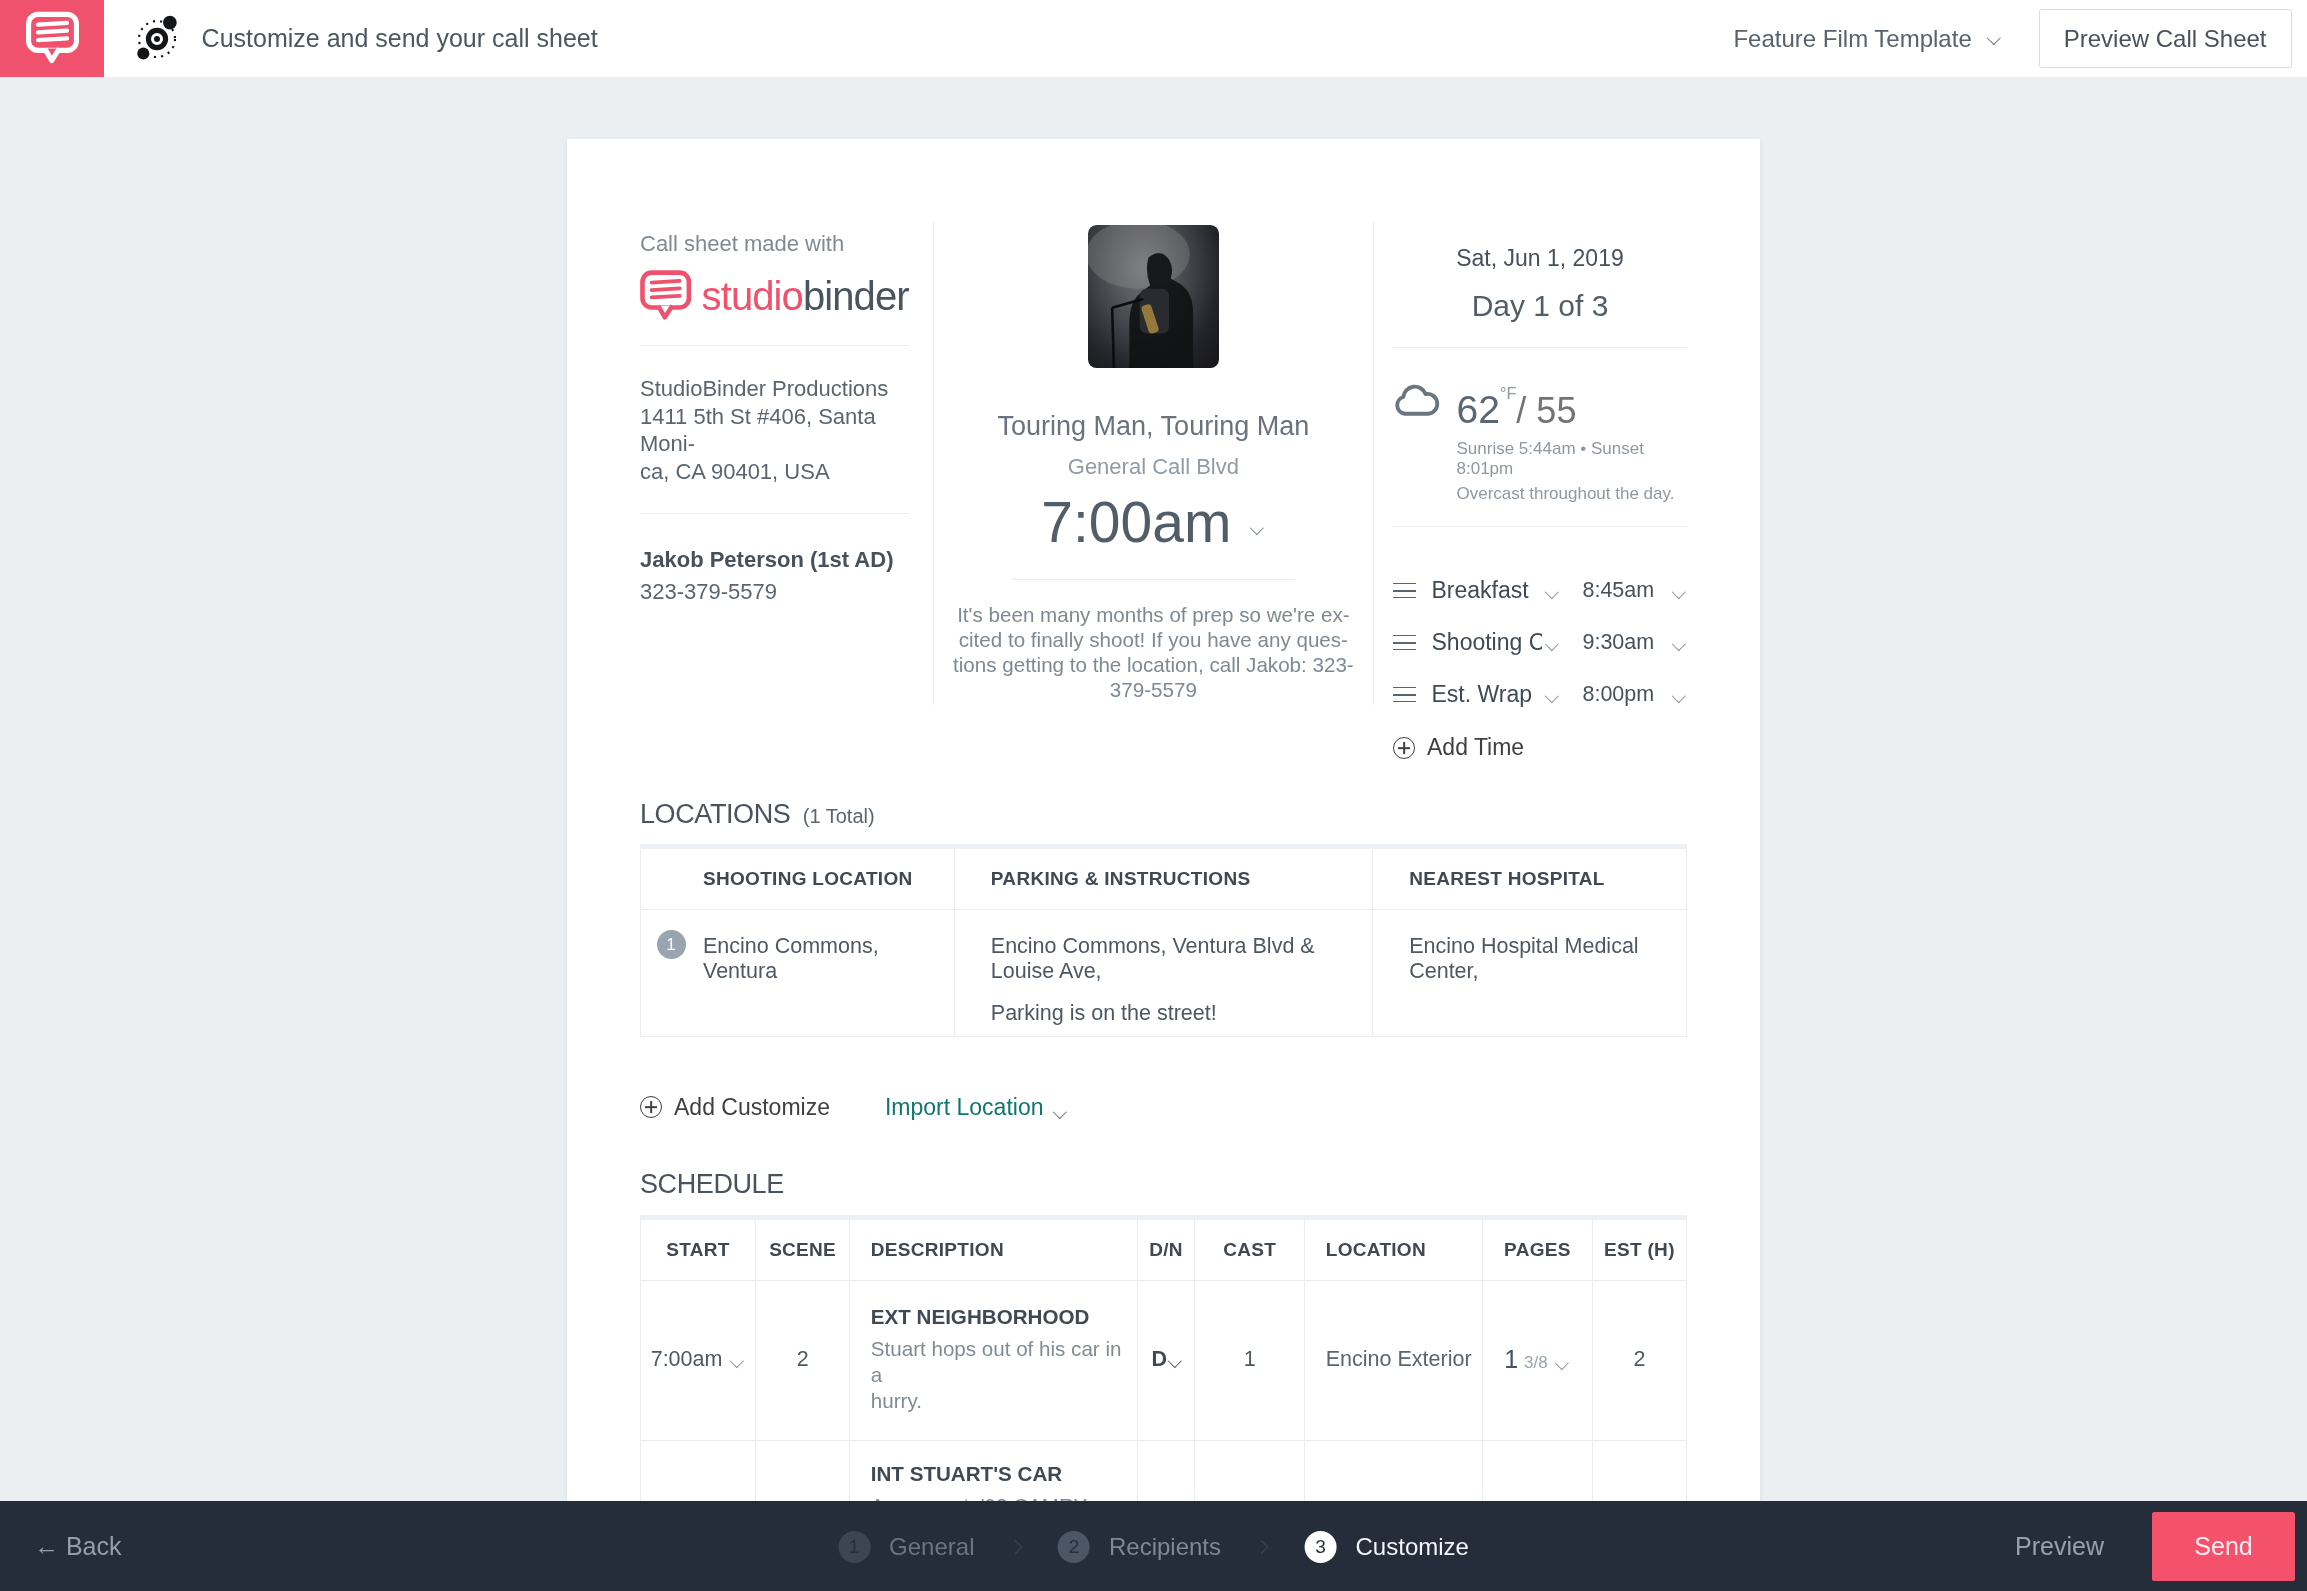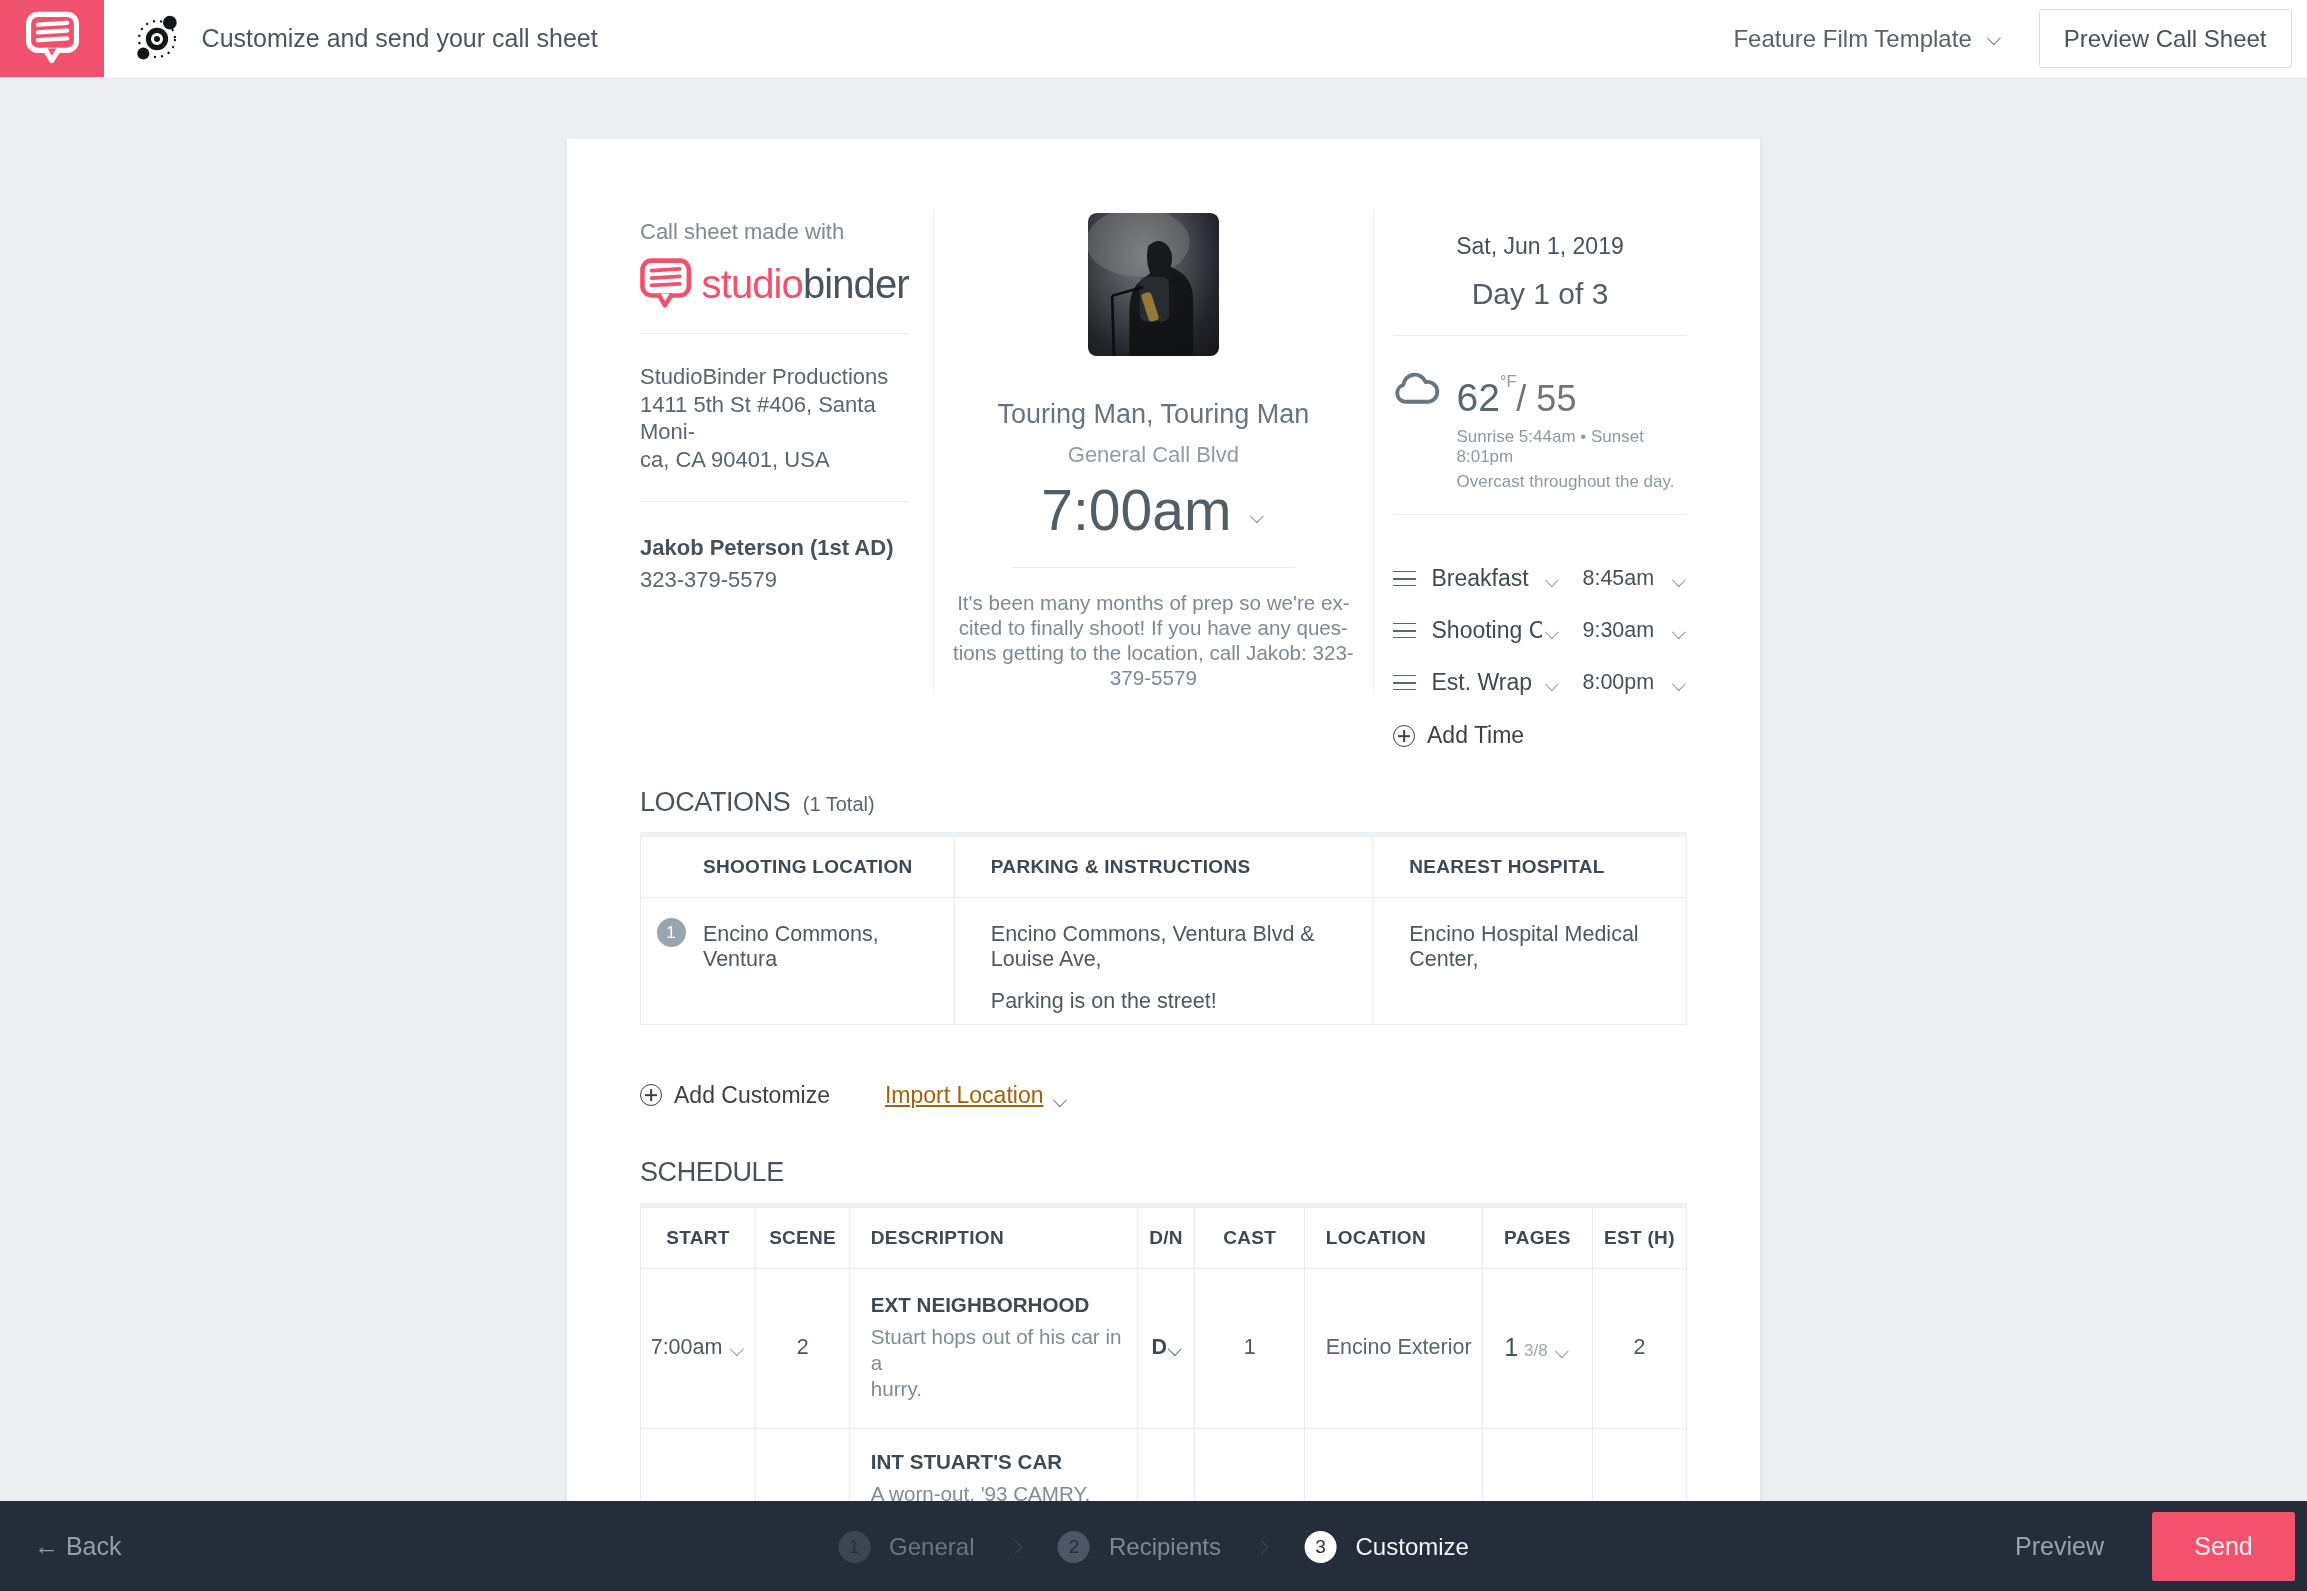--- a/index.html
+++ b/index.html
@@ -26,21 +26,21 @@
   .orbit { margin-left:29px; width:48px; height:48px; border-radius:6.9px; display:flex; align-items:center; justify-content:center; cursor:pointer; }
   .top-title { margin-left:20.6px; font-size:25px; color:#4b565f; }
   .top-right { margin-left:auto; display:flex; align-items:center; }
   .tmpl { font-size:24px; color:#57626c; display:flex; align-items:center; gap:14px; cursor:pointer; }
   .tmpl .chev { color:#6a757f; }
   .preview-btn { margin-left:36px; margin-right:15.5px; border:0.9px solid #d8dde2; background:#fff; border-radius:2.6px;
     font-size:24px; color:#47525c; padding:14.6px 24px; cursor:pointer; font-family:inherit; }
 
   
   .card { position:absolute; left:567px; top:139px; width:1193px; height:1453px; background:#fff;
-    box-shadow:0 0.9px 4.3px rgba(40,50,60,.10); padding:4px 73px; overflow:hidden; }
+    box-shadow:0 0.9px 4.3px rgba(40,50,60,.10); padding:16px 73px; overflow:hidden; }
 
   .summary { margin-top:67px; height:483px; display:flex; }
   .col-left { width:296px; padding-right:24px; }
   .col-mid { width:454px; border-left:0.9px solid #eaeef1; border-right:0.9px solid #eaeef1; text-align:center; padding:0 8.6px; }
   .col-right { width:313px; padding-left:19px; }
 
   .made-with { margin-top:8.6px; font-size:22px; color:#7f8a94; }
   .sb-logo { margin-top:13.7px; display:flex; align-items:center; gap:8.6px; }
   .sb-word { font-size:40px; letter-spacing:-0.9px; color:#4a545e; }
   .sb-word b { color:#f0516c; font-weight:400; }
@@ -89,21 +89,21 @@
        letter-spacing:0.3px; padding:19px 8.6px 19px 36px; text-align:left; background:#fff; }
   td { border:0.9px solid #e9edf0; font-size:21.5px; color:#4d5863; vertical-align:top; }
   .loc-table { margin-top:13.7px; }
   .loc-table th:first-child { padding-left:62px; }
   .loc-table td { padding:24px 20.6px 10.3px 36px; }
   .loc-cell-first { position:relative; padding-left:62px !important; }
   .num-badge { position:absolute; left:15.5px; top:20.6px; width:29px; height:29px; border-radius:50%;
     background:#98a4ae; color:#fff; font-size:17px; display:flex; align-items:center; justify-content:center; }
   .park2 { margin-top:17px; }
   .loc-actions { margin-top:57px; display:flex; align-items:center; }
-  .import-loc { margin-left:55px; font-size:23px; color:#a16207; display:flex; align-items:flex-end; gap:8.6px; cursor:pointer;text-decoration:underline; }
+  .import-loc { margin-left:55px; font-size:23px; color:#0f766e; display:flex; align-items:flex-end; gap:8.6px; cursor:pointer; }
   .import-loc .chev { color:#6a757f; margin-top:3.4px; }
 
   .sched-table { margin-top:15.5px; }
   .sched-table th.c, .sched-table td.c { text-align:center; padding-left:8.6px; }
   .sched-table td { padding:20.6px 8.6px; }
   .slug { font-weight:bold; color:#3f4953; font-size:20.6px; }
   .desc { margin-top:6.9px; font-size:20.6px; line-height:26px; color:#808b94; white-space:pre-line; }
   .start-cell, .dn-cell, .pages-cell { white-space:nowrap; cursor:pointer; }
   .start-cell .chev, .pages-cell .chev { color:#8a949d; margin-top:1.7px; }
   .dn-cell { font-weight:bold; color:#3f4953; }

